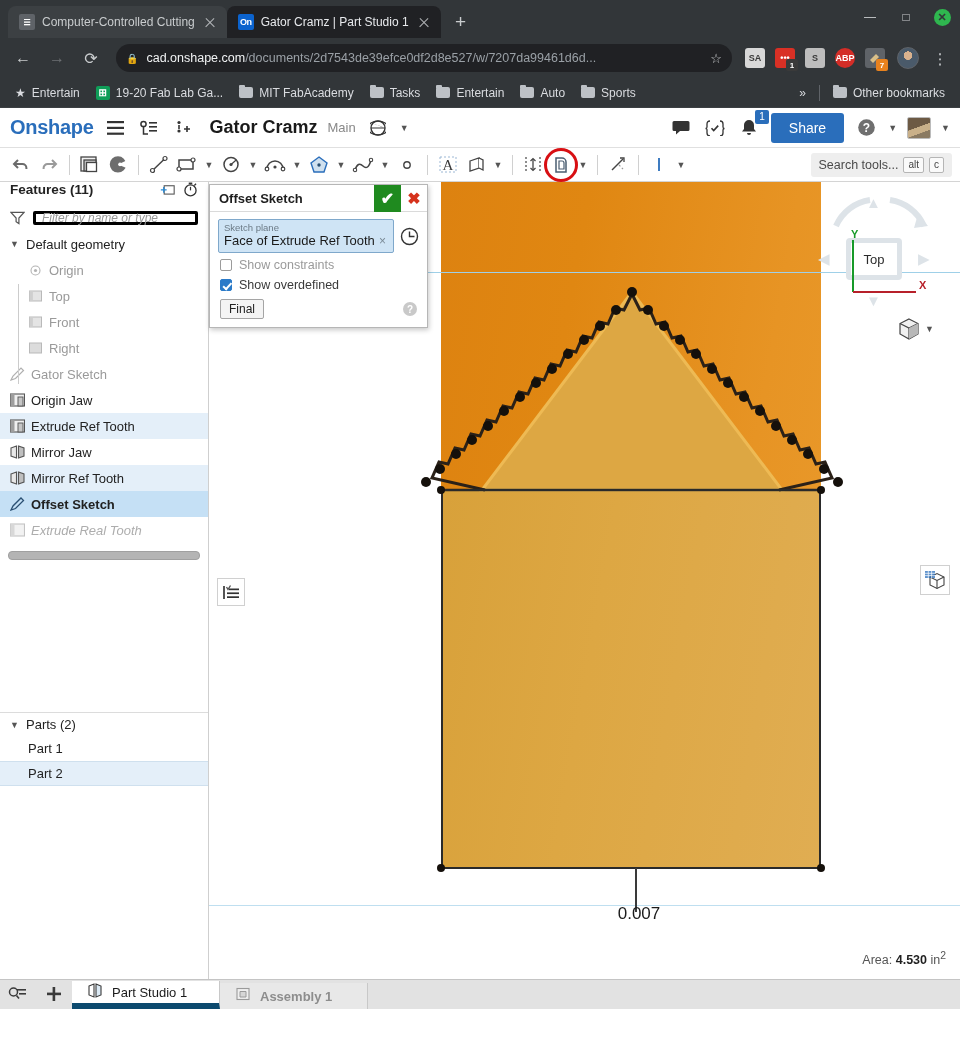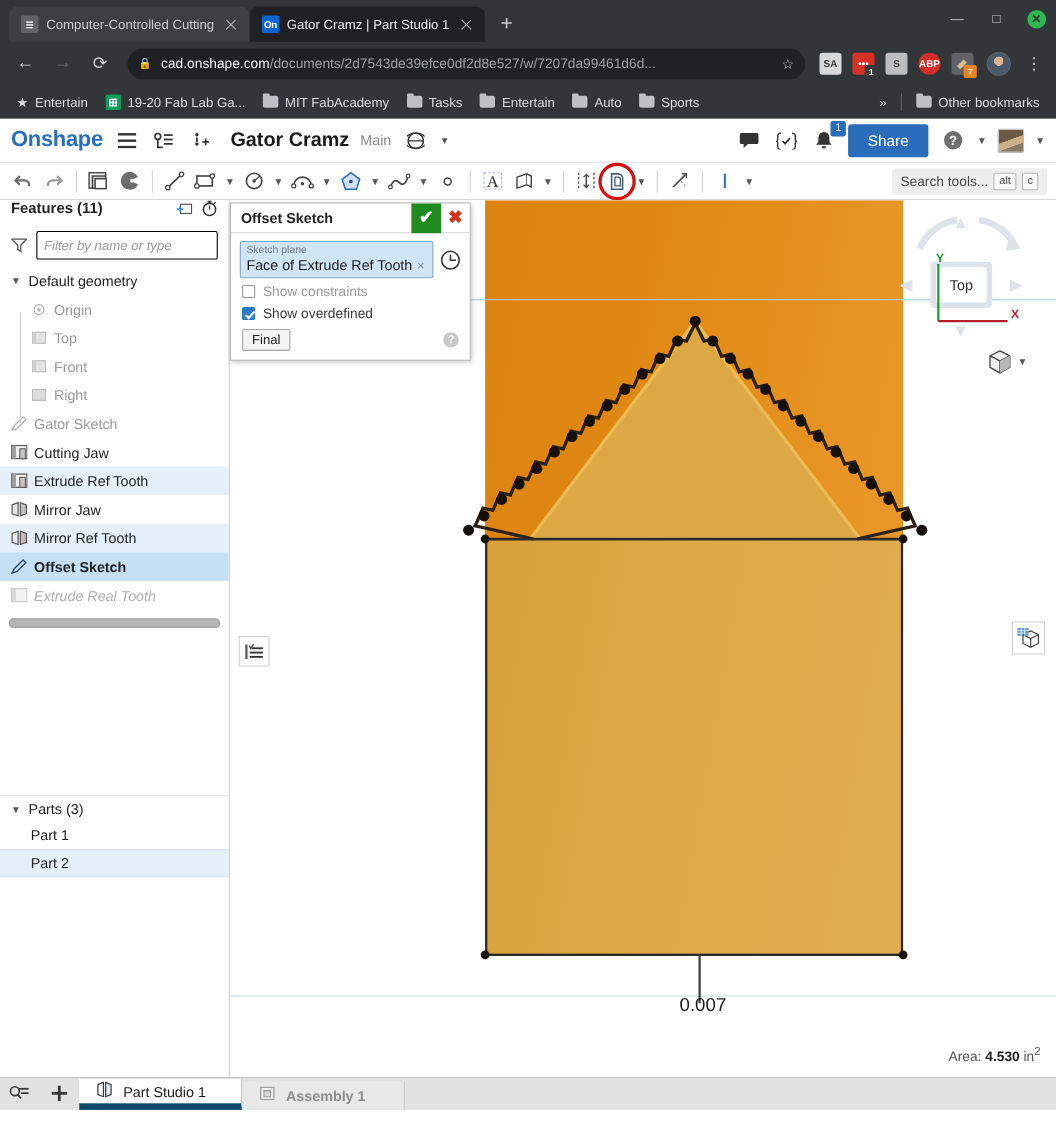--- a/index.html
+++ b/index.html
@@ -178,21 +178,21 @@
     width: 209px; background: #fff; border-right: 1px solid #cfcfcf;
     display: flex; flex-direction: column; position: relative;
   }
   #feat-header {
     height: 28px; display: flex; padding: 0 10px; gap: 8px;
   }
   #feat-title { font-size: 13.5px; font-weight: bold; color: #222; }
   #feat-header .sp { margin-left: auto; }
   #filter-row { display: flex; align-items: center; gap: 8px; padding: 0 10px 6px 10px; }
   #filter-input {
-    flex: 1; height: 26px; border: 1px solid #000000; border-radius: 2px;
+    flex: 1; height: 14px; border: 3px solid #000000; border-radius: 2px;
     font-size: 12px; color: #999; font-style: italic; padding: 0 6px;
     display: flex; align-items: center; background:#fff;
   }
   .feat-row {
     height: 26px; display: flex; align-items: center; gap: 6px;
     padding-left: 10px; font-size: 13px; color: #222;
   }
   .feat-row.child { padding-left: 28px; color: #9a9a9a; }
   .feat-row.selected { background: #c5e0f5; }
   .feat-row.hl { background: #e4eff9; }
@@ -723,21 +723,21 @@
         <span>Gator Sketch</span>
       </div>
       <div class="feat-row">
         <span class="ficon">
           <svg width="15" height="14" viewBox="0 0 15 14">
               <rect x="0.5" y="1" width="14" height="12" fill="#f0f0f0" stroke="#555" stroke-width="1.1"></rect>
               <rect x="0.5" y="1" width="4" height="12" fill="#9e9e9e"></rect>
               <rect x="8" y="4" width="5" height="9" fill="#c6c6c6" stroke="#555" stroke-width="0.9"></rect>
             </svg>
         </span>
-        <span>Cutting Jaw</span>
+        <span>Origin Jaw</span>
       </div>
       <div class="feat-row hl">
         <span class="ficon">
           <svg width="15" height="14" viewBox="0 0 15 14">
               <rect x="0.5" y="1" width="14" height="12" fill="#f0f0f0" stroke="#555" stroke-width="1.1"></rect>
               <rect x="0.5" y="1" width="4" height="12" fill="#9e9e9e"></rect>
               <rect x="8" y="4" width="5" height="9" fill="#c6c6c6" stroke="#555" stroke-width="0.9"></rect>
             </svg>
         </span>
         <span>Extrude Ref Tooth</span>
@@ -776,21 +776,21 @@
             </svg>
         </span>
         <span>Extrude Real Tooth</span>
       </div>
 
       <div id="sidebar-scrollbar"></div>
 
       <div id="parts-section">
         <div id="parts-header">
           <span class="tree-caret">▼</span>
-          <span>Parts (3)</span>
+          <span>Parts (2)</span>
         </div>
         <div class="part-row">
           <span>Part 1</span>
         </div>
         <div class="part-row selected">
           <span>Part 2</span>
         </div>
       </div>
     </div>
 

